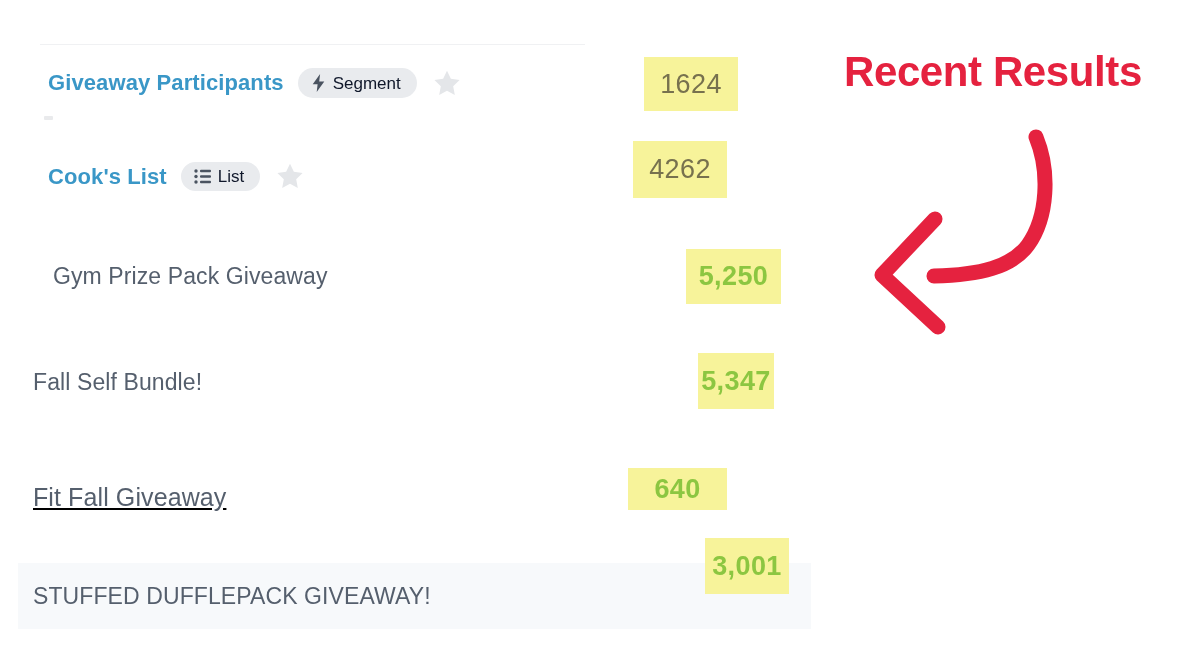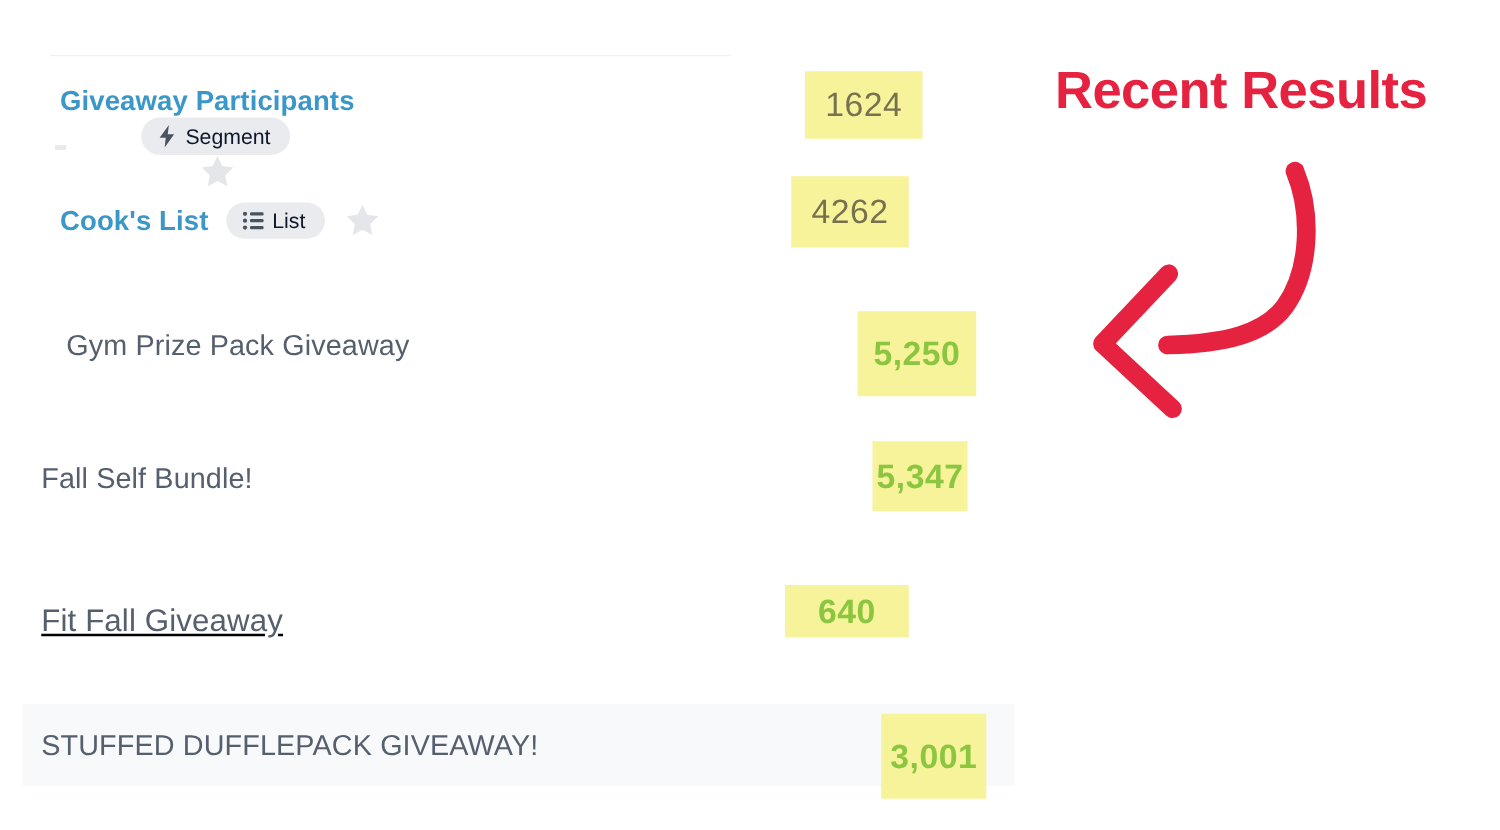--- a/index.html
+++ b/index.html
@@ -137,21 +137,21 @@
     height: 210px;
   }
 </style>
 </head>
 <body>
 
 <div id="screen">
 
   <div class="top-divider"></div>
 
-  <div class="label-cell" style="left:48px; top:68px;flex-direction:column;">
+  <div class="label-cell" style="left:48px; top:68px;">
     <span class="row-label link">Giveaway Participants</span>
     <span class="badge">
       <span class="glyph">
         <svg width="15" height="18" viewBox="0 0 14 18">
           <path d="M8.6 0 L1.2 10.2 H6.1 L5.2 18 L12.8 7.4 H7.7 Z" fill="#4a5360"></path>
         </svg>
       </span>
       <span>Segment</span>
     </span>
     <span class="star">
@@ -183,37 +183,37 @@
       <svg width="28" height="27" viewBox="0 0 24 23">
         <path d="M12 0.6 L15.3 7.5 L22.8 8.5 L17.3 13.8 L18.7 21.3 L12 17.7 L5.3 21.3 L6.7 13.8 L1.2 8.5 L8.7 7.5 Z" fill="#e4e6e9"></path>
       </svg>
     </span>
   </div>
   <div class="value-box count-plain" style="left:633px; top:141px; width:94px; height:57px;">4262</div>
 
   <div class="label-cell" style="left:53px; top:263px;">
     <span class="row-label">Gym Prize Pack Giveaway</span>
   </div>
-  <div class="value-box count-green" style="left:686px; top:249px; width:95px; height:68px;">5,250</div>
+  <div class="value-box count-green" style="left:686px; top:249px; width:95px; height:55px;">5,250</div>
 
   <div class="label-cell" style="left:33px; top:369px;">
     <span class="row-label">Fall Self Bundle!</span>
   </div>
   <div class="value-box count-green" style="left:698px; top:353px; width:76px; height:56px;">5,347</div>
 
   <div class="label-cell" style="left:33px; top:483px;text-decoration:underline;">
     <span class="row-label" style="font-size:25px;">Fit Fall Giveaway</span>
   </div>
   <div class="value-box count-green" style="left:628px; top:468px; width:99px; height:42px;">640</div>
 
   <div class="row row-band" style="left:18px; top:563px; width:793px; height:66px;"></div>
   <div class="label-cell" style="left:33px; top:583px;">
     <span class="row-label">STUFFED DUFFLEPACK GIVEAWAY!</span>
   </div>
-  <div class="value-box count-green" style="left:705px; top:571px; width:84px; height:68px;text-align:center;">3,001</div>
+  <div class="value-box count-green" style="left:705px; top:538px; width:84px; height:56px;text-align:center;">3,001</div>
 
   <div class="annotation-title">Recent Results</div>
 
   <div class="annotation-arrow">
     <svg width="220" height="210" viewBox="0 0 220 210">
       <path d="M176 12
                C 190 46, 188 92, 168 120
                C 152 142, 120 150, 74 151" stroke="#e5223f" stroke-width="15" fill="none" stroke-linecap="round"></path>
       <path d="M75 94 L22 150 L78 202" stroke="#e5223f" stroke-width="15" fill="none" stroke-linecap="round" stroke-linejoin="round"></path>
     </svg>

